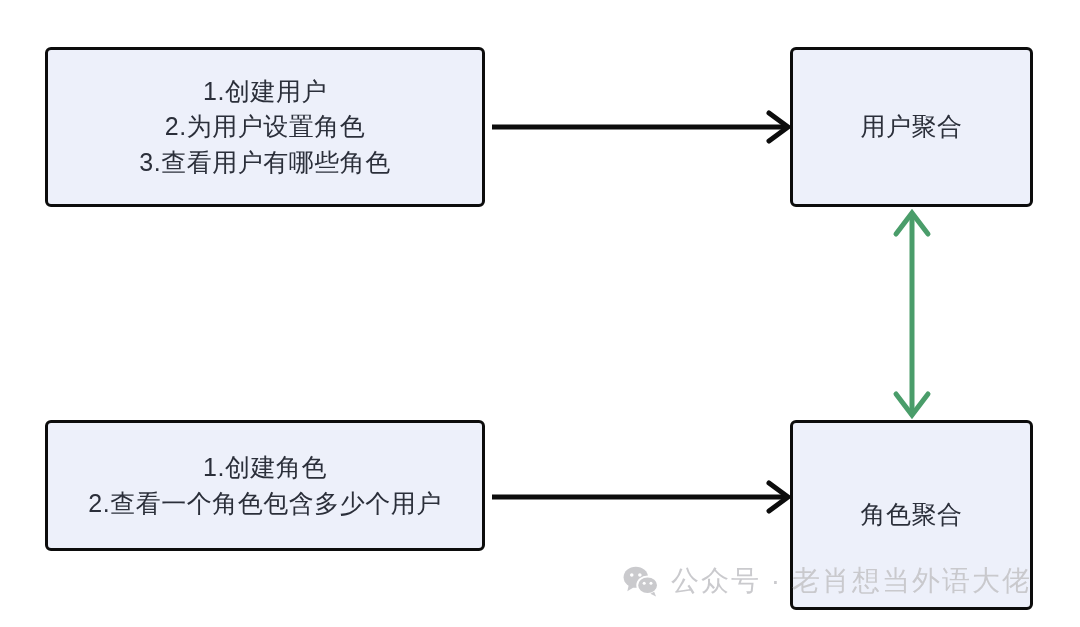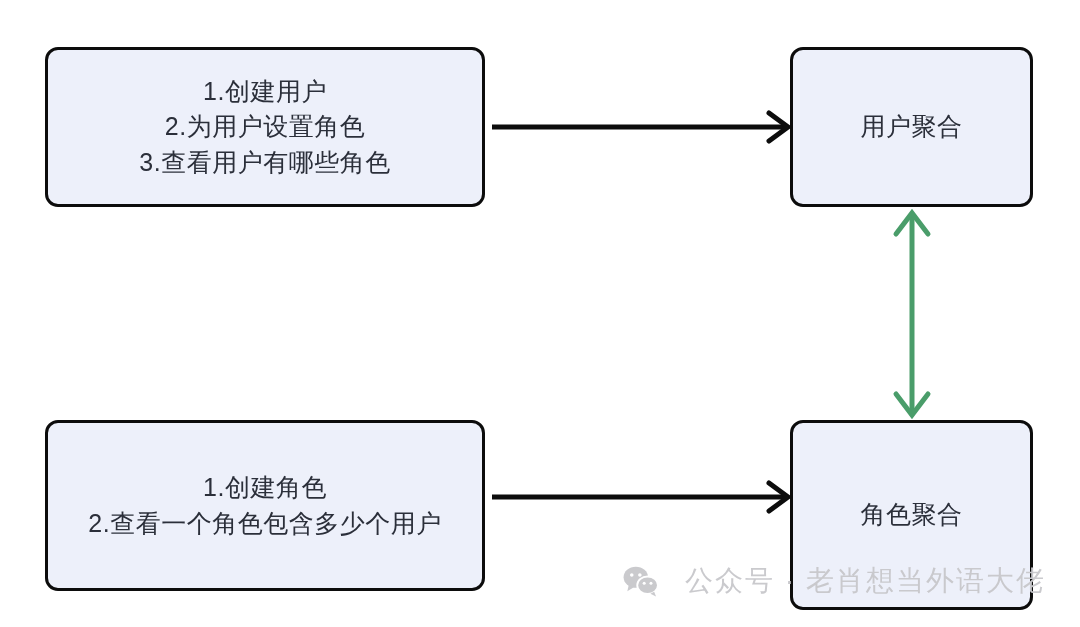--- a/index.html
+++ b/index.html
@@ -16,62 +16,62 @@
     width: 1080px;
     height: 627px;
     background: #ffffff;
     overflow: hidden;
   }
   .node {
     position: absolute;
     box-sizing: border-box;
     background: #edf0fa;
     border: 3px solid #0c0c0c;
-    border-radius: 13px;
+    border-radius: 6px;
     display: flex;
     align-items: center;
     justify-content: center;
     text-align: center;
   }
   .node-label {
     color: #2b2f3a;
     font-size: 25px;
     line-height: 1.42;
     letter-spacing: 0.5px;
     white-space: pre-line;
     padding: 0 10px;
   }
   .node-label.single {
     font-size: 25px;
   }
 
   
   #node-user-ops    { left: 45px;  top: 47px;  width: 440px; height: 160px; }
   #node-user-agg    { left: 790px; top: 47px;  width: 243px; height: 160px; }
-  #node-role-ops    { left: 45px;  top: 420px; width: 440px; height: 171px; }
+  #node-role-ops    { left: 45px;  top: 420px; width: 440px; height: 131px; }
   #node-role-agg    { left: 790px; top: 420px; width: 243px; height: 190px; }
 
   
   #arrows {
     position: absolute;
     left: 0;
     top: 0;
     width: 1080px;
     height: 627px;
     pointer-events: none;
   }
 
   
   #watermark {
     position: absolute;
     left: 622px;
     top: 562px;
     display: flex;
     align-items: center;
-    gap: 25px;
+    gap: 11px;
     opacity: 0.98;
   }
   #watermark .wm-text {
     color: #c9c9cd;
     font-size: 28px;
     letter-spacing: 2px;
     white-space: nowrap;
   }
   #watermark .wm-icon {
     width: 38px;

